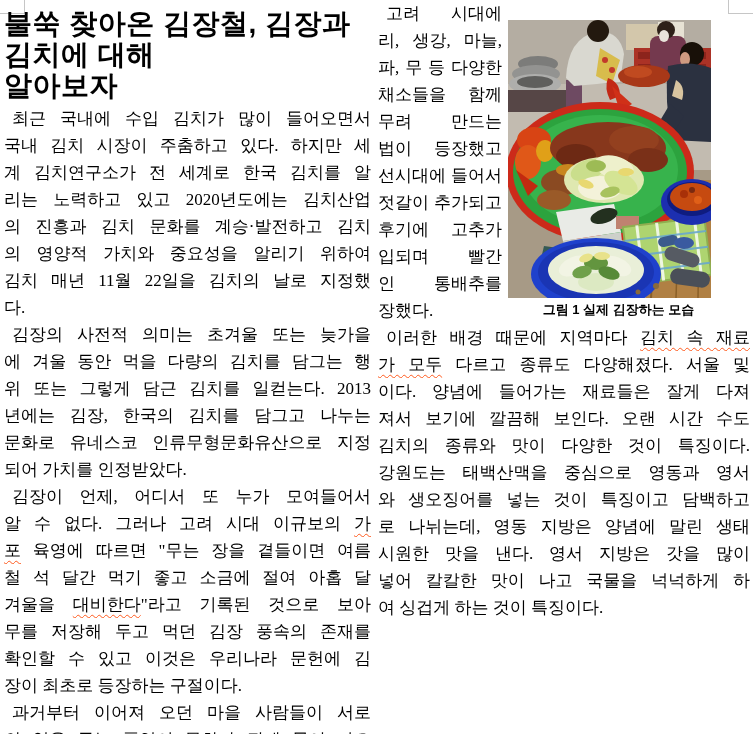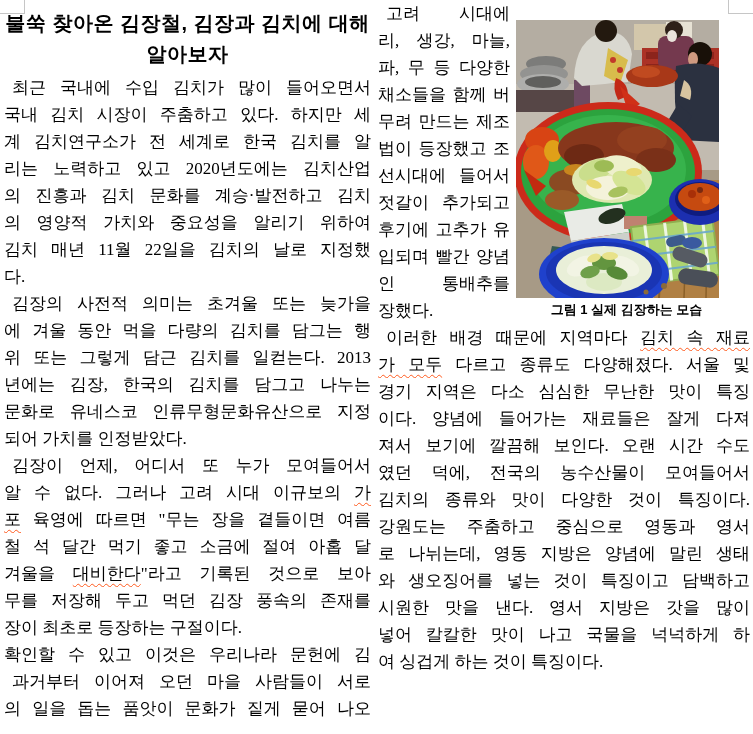--- a/index.html
+++ b/index.html
@@ -11,42 +11,42 @@
   
   .corner{position:absolute;top:0;width:24px;height:13px;}
   .corner.tl{left:0;border-right:1px solid #c6c6c6;border-bottom:1px solid #c6c6c6;}
   .corner.tr{right:0;border-left:1px solid #c6c6c6;border-bottom:1px solid #c6c6c6;}
 
   .col{position:absolute;top:0;font-size:17px;line-height:27px;}
   #left-col{left:4px;width:367px;}
   #right-col{left:378px;width:372px;}
 
   .doc-title{
-    margin-top:8px;font-size:20px;line-height:31px;font-weight:bold;text-align:center;
+    margin-top:8px;font-size:28px;line-height:31px;font-weight:bold;
     font-family:"Liberation Sans","DejaVu Sans",sans-serif;letter-spacing:0.5px;
   }
   #left-body{margin-top:4px;}
 
   .line{
     text-align:justify;text-align-last:justify;
     height:27px;overflow:hidden;word-break:keep-all;
   }
   .line.end{text-align-last:left;}
   .line.indent{padding-left:8px;}
 
   .spell{
     text-decoration-line:underline;
     text-decoration-style:wavy;
     text-decoration-color:#ff5a1e;
     text-decoration-thickness:1px;
     text-underline-offset:4px;
     text-decoration-skip-ink:none;
   }
 
-  .figure{float:right;width:221px;margin:20px 13px 0 6px;}
+  .figure{float:right;width:221px;margin:20px 21px 0 6px;}
   .figure svg{display:block;width:203px;height:278px;}
   .figcaption{
     font-weight:bold;font-size:13px;line-height:24px;text-align:center;
     font-family:"Liberation Sans","DejaVu Sans",sans-serif;
   }
 </style>
 </head>
 <body>
 
 <div class="corner tl"></div>
@@ -71,22 +71,22 @@
       <div class="line">위 또는 그렇게 담근 김치를 일컫는다. 2013</div>
       <div class="line">년에는 김장, 한국의 김치를 담그고 나누는</div>
       <div class="line">문화로 유네스코 인류무형문화유산으로 지정</div>
       <div class="line end">되어 가치를 인정받았다.</div>
       <div class="line indent">김장이 언제, 어디서 또 누가 모여들어서</div>
       <div class="line">알 수 없다. 그러나 고려 시대 이규보의 <span class="spell">가</span></div>
       <div class="line"><span class="spell">포</span> 육영에 따르면 "무는 장을 곁들이면 여름</div>
       <div class="line">철 석 달간 먹기 좋고 소금에 절여 아홉 달</div>
       <div class="line">겨울을 <span class="spell">대비한다</span>"라고 기록된 것으로 보아</div>
       <div class="line">무를 저장해 두고 먹던 김장 풍속의 존재를</div>
+      <div class="line">확인할 수 있고 이것은 우리나라 문헌에 김</div>
       <div class="line end">장이 최초로 등장하는 구절이다.</div>
-      <div class="line">확인할 수 있고 이것은 우리나라 문헌에 김</div>
       <div class="line indent">과거부터 이어져 오던 마을 사람들이 서로</div>
       <div class="line">의 일을 돕는 품앗이 문화가 짙게 묻어 나오</div>
     </div>
 </div>
 
 <div class="col" id="right-col">
   <div class="figure">
     <svg viewBox="0 0 203 278" preserveAspectRatio="none" aria-hidden="true">
 
       <rect x="0" y="0" width="203" height="278" fill="#c2bbb0"></rect>
@@ -215,24 +215,22 @@
     <div class="line">무려 만드는 제조</div>
     <div class="line">법이 등장했고 조</div>
     <div class="line">선시대에 들어서</div>
     <div class="line">젓갈이 추가되고</div>
     <div class="line">후기에 고추가 유</div>
     <div class="line">입되며 빨간 양념</div>
     <div class="line">인 통배추를 이용한 김장 법도 이 시기에 등</div>
     <div class="line end">장했다.</div>
     <div class="line indent">이러한 배경 때문에 지역마다 <span class="spell">김치 속 재료</span></div>
     <div class="line"><span class="spell">가 모두</span> 다르고 종류도 다양해졌다. 서울 및</div>
-    <div class="line">경기 지역은 다소 심심한 무난한 맛이 특징</div>
     <div class="line">이다. 양념에 들어가는 재료들은 잘게 다져</div>
     <div class="line">져서 보기에 깔끔해 보인다. 오랜 시간 수도</div>
-    <div class="line">였던 덕에, 전국의 농수산물이 모여들어서</div>
     <div class="line">김치의 종류와 맛이 다양한 것이 특징이다.</div>
-    <div class="line">강원도는 주춤하고 중심으로 영동과 영서</div>
+    <div class="line">강원도는 태백산맥을 중심으로 영동과 영서</div>
+    <div class="line">와 생오징어를 넣는 것이 특징이고 담백하고</div>
     <div class="line">로 나뉘는데, 영동 지방은 양념에 말린 생태</div>
-    <div class="line">와 생오징어를 넣는 것이 특징이고 담백하고</div>
     <div class="line">시원한 맛을 낸다. 영서 지방은 갓을 많이</div>
     <div class="line">넣어 칼칼한 맛이 나고 국물을 넉넉하게 하</div>
     <div class="line end">여 싱겁게 하는 것이 특징이다.</div>
   </div>
 
 </body></html>

